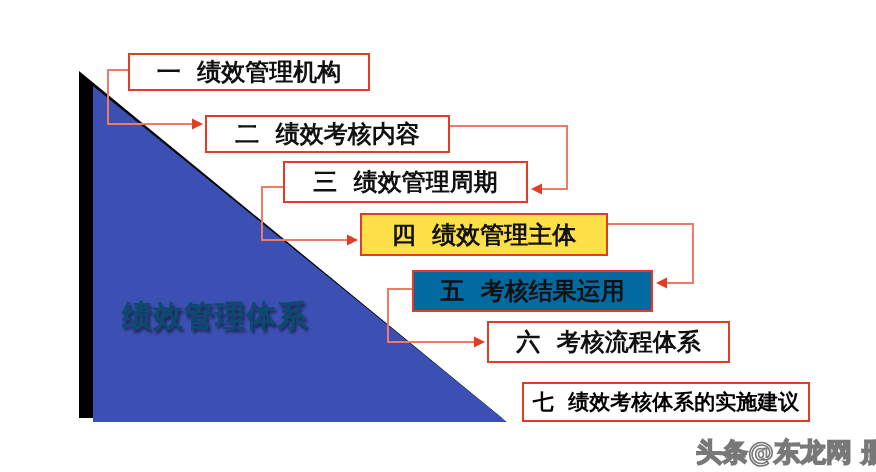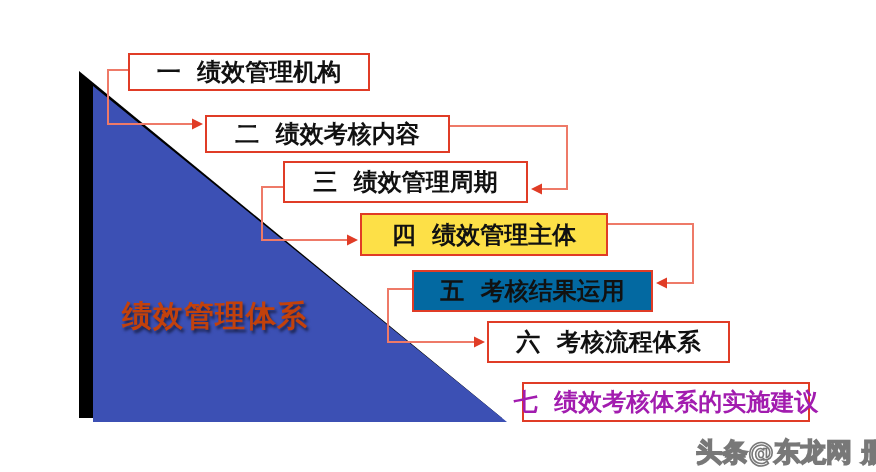--- a/index.html
+++ b/index.html
@@ -35,24 +35,24 @@
       <polygon points="203,124 192,118.5 192,129.5" fill="#e03c26"></polygon>
       <polyline points="450,126 567,126 567,189 540,189" fill="none" stroke="#ee7a68" stroke-width="2"></polyline>
       <polygon points="531,189 542,183.5 542,194.5" fill="#e03c26"></polygon>
       <polyline points="283,187 262,187 262,240 349,240" fill="none" stroke="#ee7a68" stroke-width="2"></polyline>
       <polygon points="358,240 347,234.5 347,245.5" fill="#e03c26"></polygon>
       <polyline points="608,224 693,224 693,283 665,283" fill="none" stroke="#ee7a68" stroke-width="2"></polyline>
       <polygon points="656,283 667,277.5 667,288.5" fill="#e03c26"></polygon>
       <polyline points="412,289 388,289 388,342 476,342" fill="none" stroke="#ee7a68" stroke-width="2"></polyline>
       <polygon points="485,342 474,336.5 474,347.5" fill="#e03c26"></polygon>
     </svg>
-  <div class="pyramid-label" style="color: #c2410c;">绩效管理体系</div>
+  <div class="pyramid-label" style="color: #0c4a6e;">绩效管理体系</div>
   <div id="boxes-layer">
       <div class="flow-box" style="left: 128px; top: 53px; width: 242px; height: 38px; font-size: 24px; border-color: rgb(224, 60, 38); background: rgb(255, 255, 255); color: rgb(17, 17, 17);"><span>一  绩效管理机构</span></div>
       <div class="flow-box" style="left: 205px; top: 105px; width: 245px; height: 38px; font-size: 24px; border-color: rgb(224, 60, 38); background: rgb(255, 255, 255); color: rgb(17, 17, 17); margin-top: 10px;"><span>二  绩效考核内容</span></div>
       <div class="flow-box" style="left: 283px; top: 161px; width: 245px; height: 42px; font-size: 24px; border-color: rgb(224, 60, 38); background: rgb(255, 255, 255); color: rgb(17, 17, 17);"><span>三  绩效管理周期</span></div>
       <div class="flow-box" style="left: 360px; top: 213px; width: 248px; height: 43px; font-size: 24px; border-color: rgb(224, 60, 38); background: #fde047; color: rgb(17, 17, 17);"><span>四  绩效管理主体</span></div>
       <div class="flow-box" style="left: 412px; top: 270px; width: 241px; height: 42px; font-size: 24px; border-color: rgb(224, 60, 38); background: #0369a1; color: rgb(17, 17, 17);"><span>五  考核结果运用</span></div>
       <div class="flow-box" style="left: 487px; top: 321px; width: 243px; height: 42px; font-size: 24px; border-color: rgb(224, 60, 38); background: rgb(255, 255, 255); color: rgb(17, 17, 17);"><span>六  考核流程体系</span></div>
-      <div class="flow-box" style="left: 522px; top: 382px; width: 288px; height: 40px; font-size: 24px; border-color: rgb(224, 60, 38); background: rgb(255, 255, 255); color: #a21caf;"><span>七  绩效考核体系的实施建议</span></div>
+      <div class="flow-box" style="left: 522px; top: 382px; width: 288px; height: 40px; font-size: 21px; border-color: rgb(224, 60, 38); background: rgb(255, 255, 255); color: #000000;"><span>七  绩效考核体系的实施建议</span></div>
     </div>
   <div class="watermark" style="-webkit-text-stroke: 1.6px rgb(120, 120, 120);">头条@东龙网 册</div>
 </div>
 
 </body></html>

